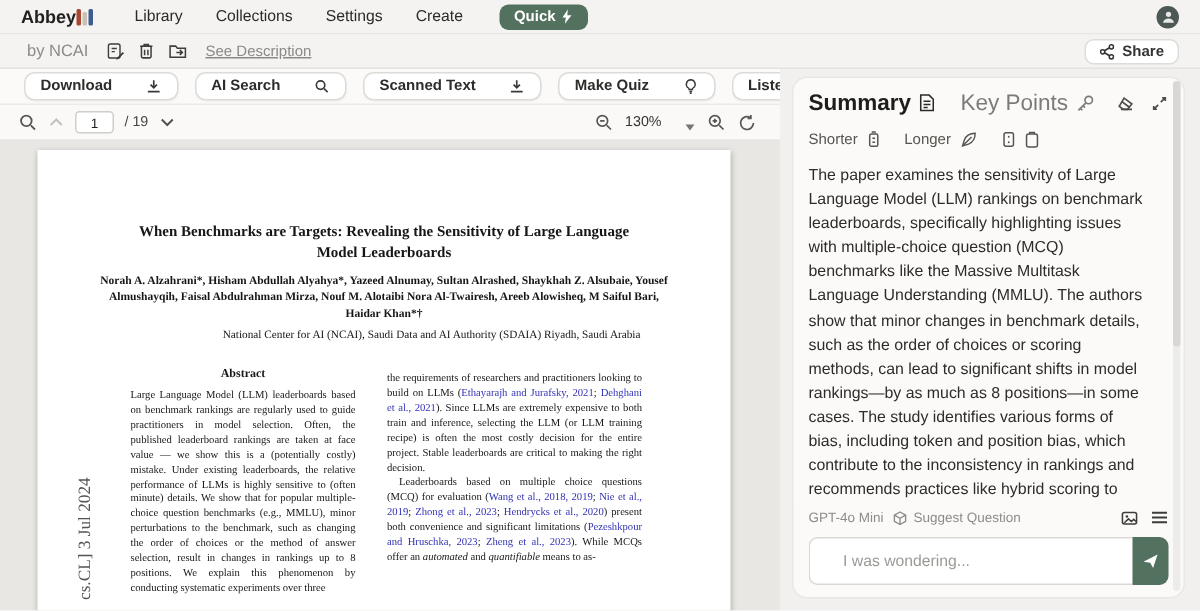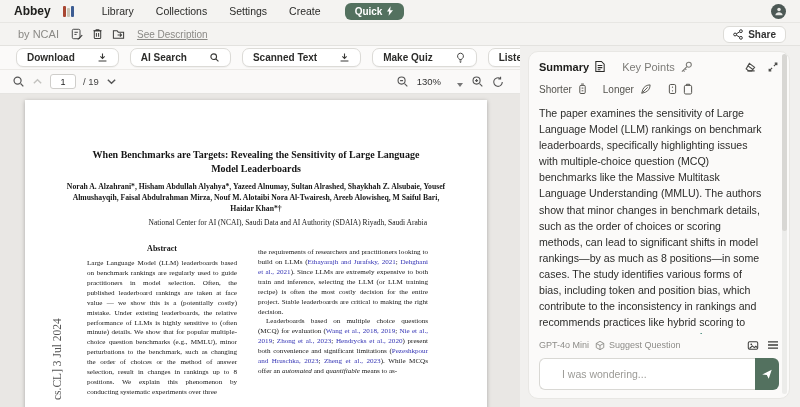--- a/index.html
+++ b/index.html
@@ -2,21 +2,21 @@
 <html><head>
 <meta charset="utf-8">
 <style>
   * { margin:0; padding:0; box-sizing:border-box; }
   html,body { width:800px; height:407px; overflow:hidden; }
   body { font-family:"Liberation Sans", sans-serif; background:#f4f3f1; color:#1f1f1f; }
   .app { position:relative; width:800px; height:407px; overflow:hidden; }
 
   
   .topnav { height:23px; display:flex; align-items:center; padding:0 14px; background:#f4f3f1; border-bottom:1px solid #e7e6e3; }
-  .brand { display:flex; align-items:center; gap:12px; margin-right:28px; cursor:pointer; }
+  .brand { display:flex; align-items:center; gap:0; margin-right:28px; cursor:pointer; }
   .brand-text { font-weight:700; font-size:12px; color:#20201e; }
   .books { display:inline-flex; align-items:flex-end; gap:1px; height:11px; }
   .books i { display:block; width:3px; border-radius:1px; }
   .books i:nth-child(1){ height:11px; background:#a84632; }
   .books i:nth-child(2){ height:9px; background:#c9c2b2; }
   .books i:nth-child(3){ height:11px; background:#3c5c92; }
   .nav-links { display:flex; gap:22px;justify-content:flex-end; }
   .nav-links a { font-size:10.5px; color:#2a2a28; text-decoration:none; cursor:pointer; }
   .quick-btn { margin-left:24px; display:inline-flex; align-items:center; gap:4px; background:#53715f; color:#fff; border:none; border-radius:6px; padding:3px 10px; font-size:10px; font-weight:700; cursor:pointer; font-family:inherit; }
   .avatar { margin-left:auto; width:15px; height:15px; border-radius:50%; background:#4c5855; display:flex; align-items:center; justify-content:center; cursor:pointer; }
@@ -60,21 +60,21 @@
   .p-affil { position:absolute; top:118px; left:60px; width:342px; text-align:right; font-size:7.5px; line-height:1.4; }
   .abs-head { position:absolute; top:144px; left:62px; width:150px; text-align:center; font-size:8px; font-weight:700; }
   .col-left { position:absolute; top:159px; left:62px; width:150px; font-size:7.1px; line-height:1.4; text-align:justify; }
   .col-right { position:absolute; top:148px; left:233px; width:170px; font-size:7.1px; line-height:1.4; text-align:justify; }
   .col-right p + p { text-indent:8px; }
   .pdf-cite { color:#3232b4; }
 
   
   .ai-card { position:absolute; left:8px; right:10px; top:5px; bottom:8px; background:#fbfaf9; border:1px solid #e8e7e4; border-radius:10px; padding:8px 10px; display:flex; flex-direction:column; overflow:hidden; }
   .ai-head { display:flex; align-items:center; }
-  .tab { display:inline-flex; align-items:center; gap:5px; font-size:11px; cursor:pointer; }
+  .tab { display:inline-flex; align-items:center; gap:5px; font-size:15px; cursor:pointer; }
   .tab.active { font-weight:700; color:#1d1d1b; }
   .tab.inactive { color:#7c7b77; margin-left:16px; }
   .head-icons { margin-left:auto; display:flex; gap:10px; color:#4c4c4a; }
   .head-icons .ibtn { cursor:pointer; display:flex; }
   .ai-sub { display:flex; align-items:center; gap:6px; margin-top:10px; color:#55544f; }
   .ai-sub .lbl { font-size:10px; }
   .ai-sub .ibtn { cursor:pointer; display:flex; color:#55544f; }
   .ai-sub .gap { width:4px; }
   .summary-scroll { margin-top:10px; flex:1; overflow:hidden; position:relative; padding-right:14px; }
   .summary-scroll p { font-size:10.6px; line-height:1.52; color:#2c2c2a; }

